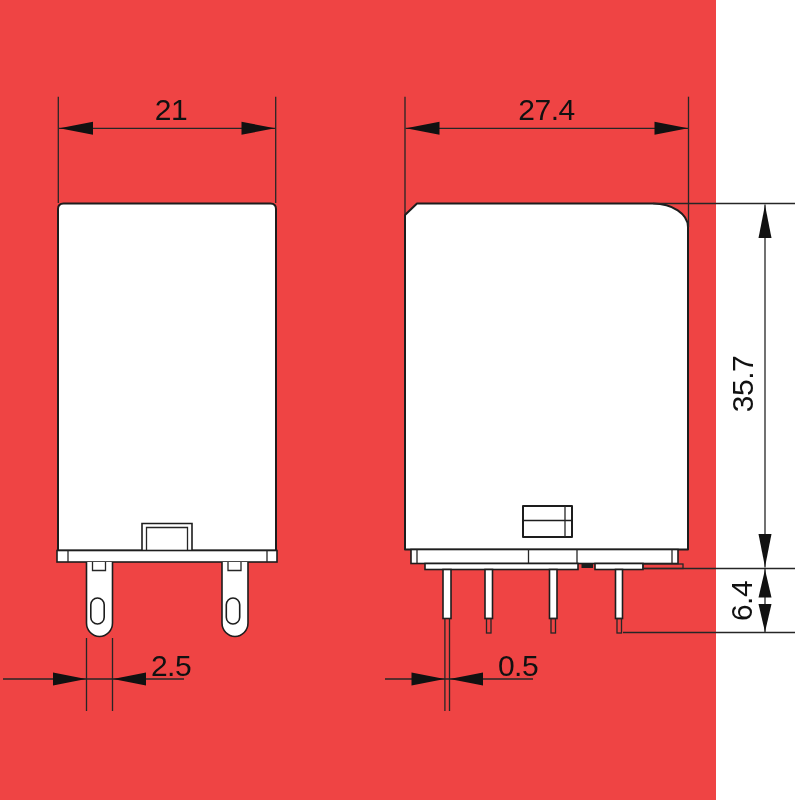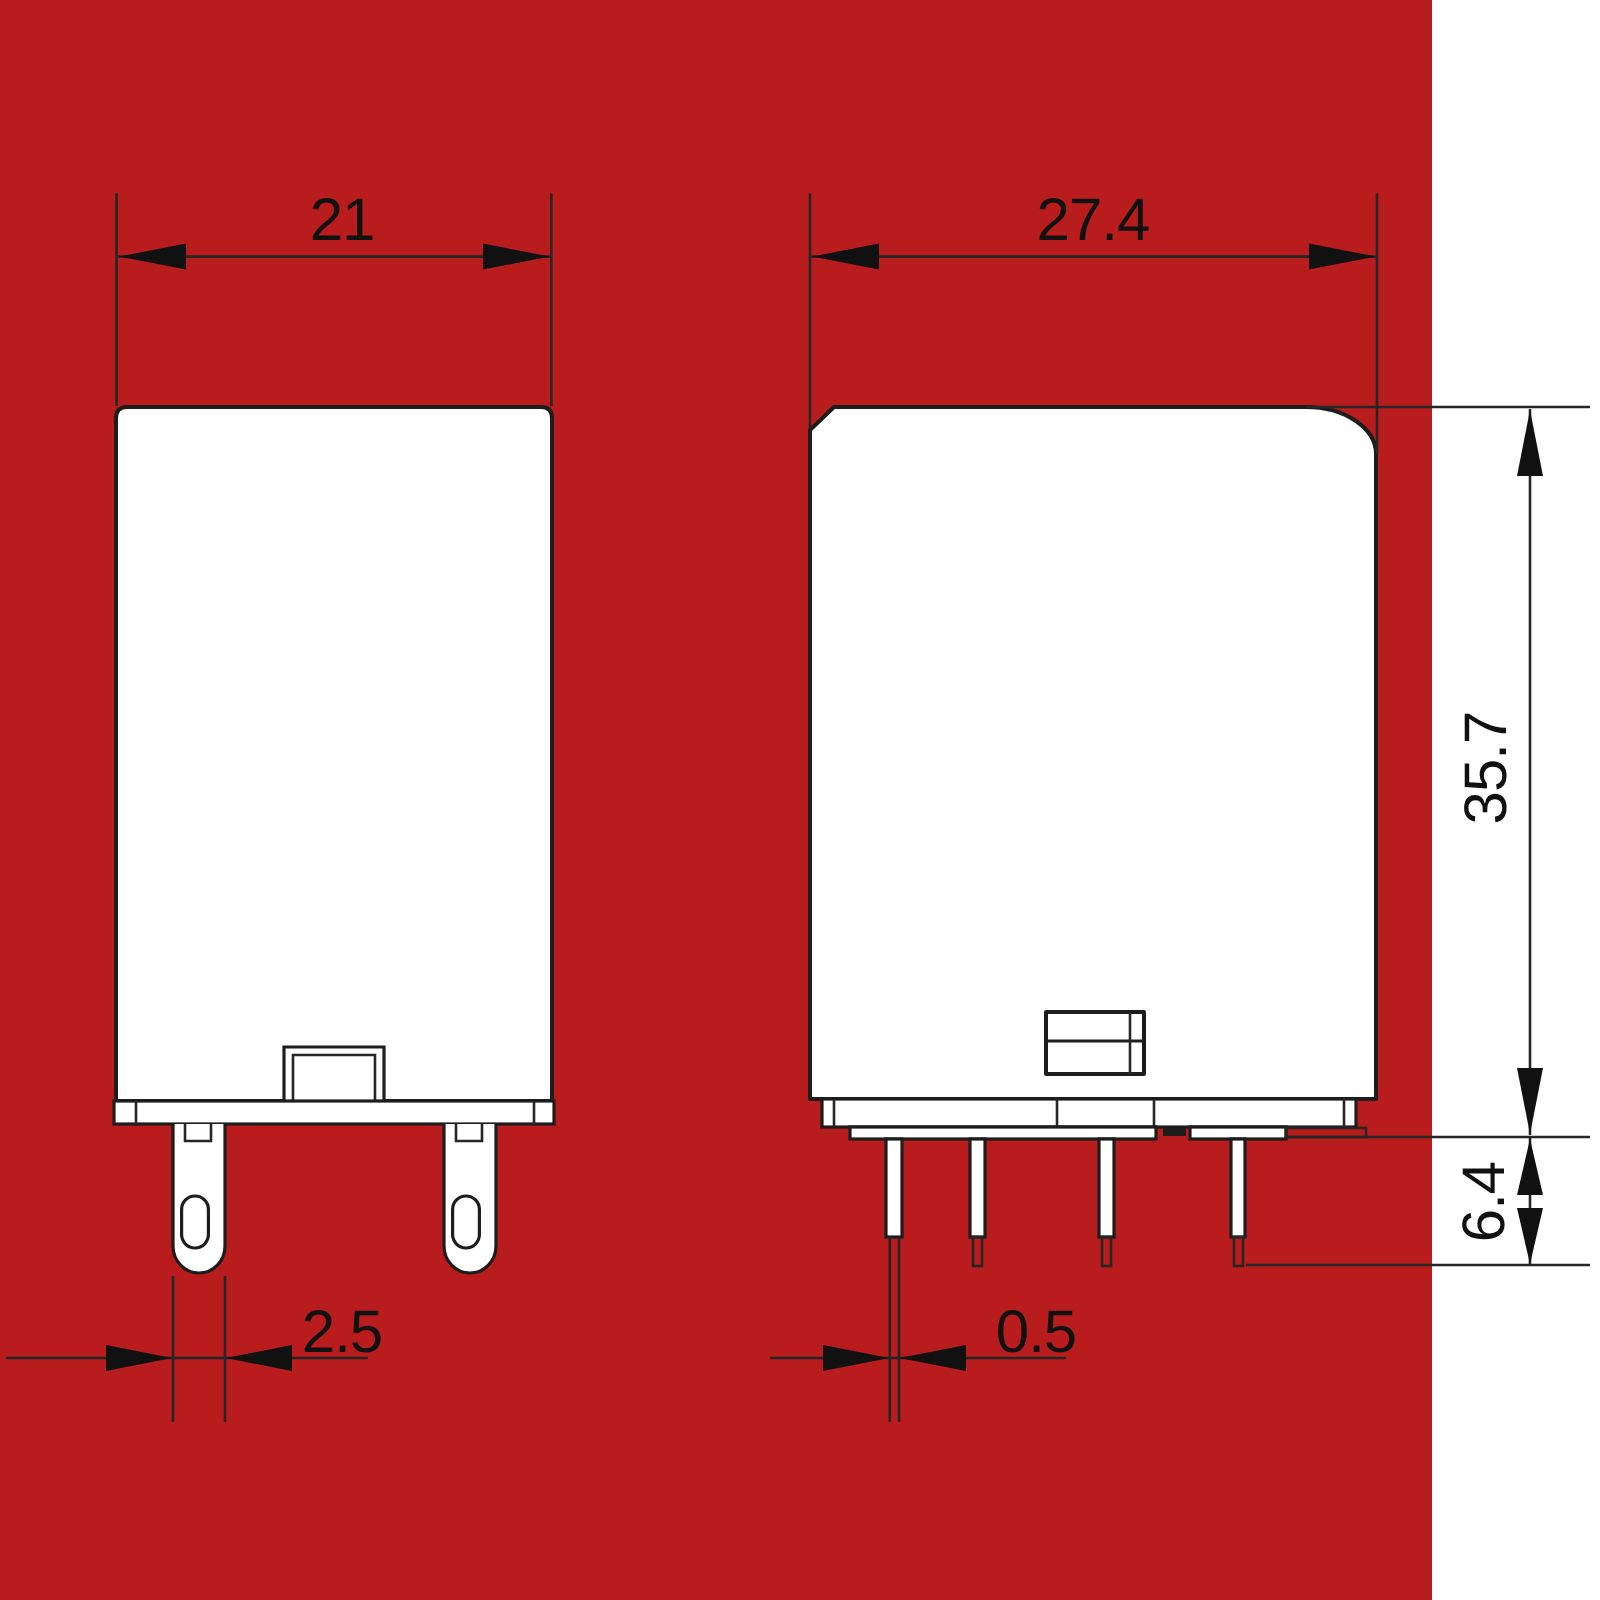--- a/index.html
+++ b/index.html
@@ -1,17 +1,17 @@
 <!DOCTYPE html>
 <html><head>
 <meta charset="utf-8">
 <style>
   html,body { margin:0; padding:0; background:#ffffff; }
   .stage {
-    position:relative; width:716px; height:800px; background:#b91c1c;
+    position:relative; width:716px; height:800px; background:#ef4444;
     font-family:"Liberation Sans", sans-serif;
   }
   svg { display:block; }
   
   .outline { fill:#ffffff; stroke:#1d1d1d; stroke-width:2; stroke-linejoin:round; }
   
   .mid { fill:#ffffff; stroke:#1d1d1d; stroke-width:1.6; stroke-linejoin:miter; }
   .midline { fill:none; stroke:#1d1d1d; stroke-width:1.6; }
   
   .dim { fill:none; stroke:#262626; stroke-width:1.3; }

